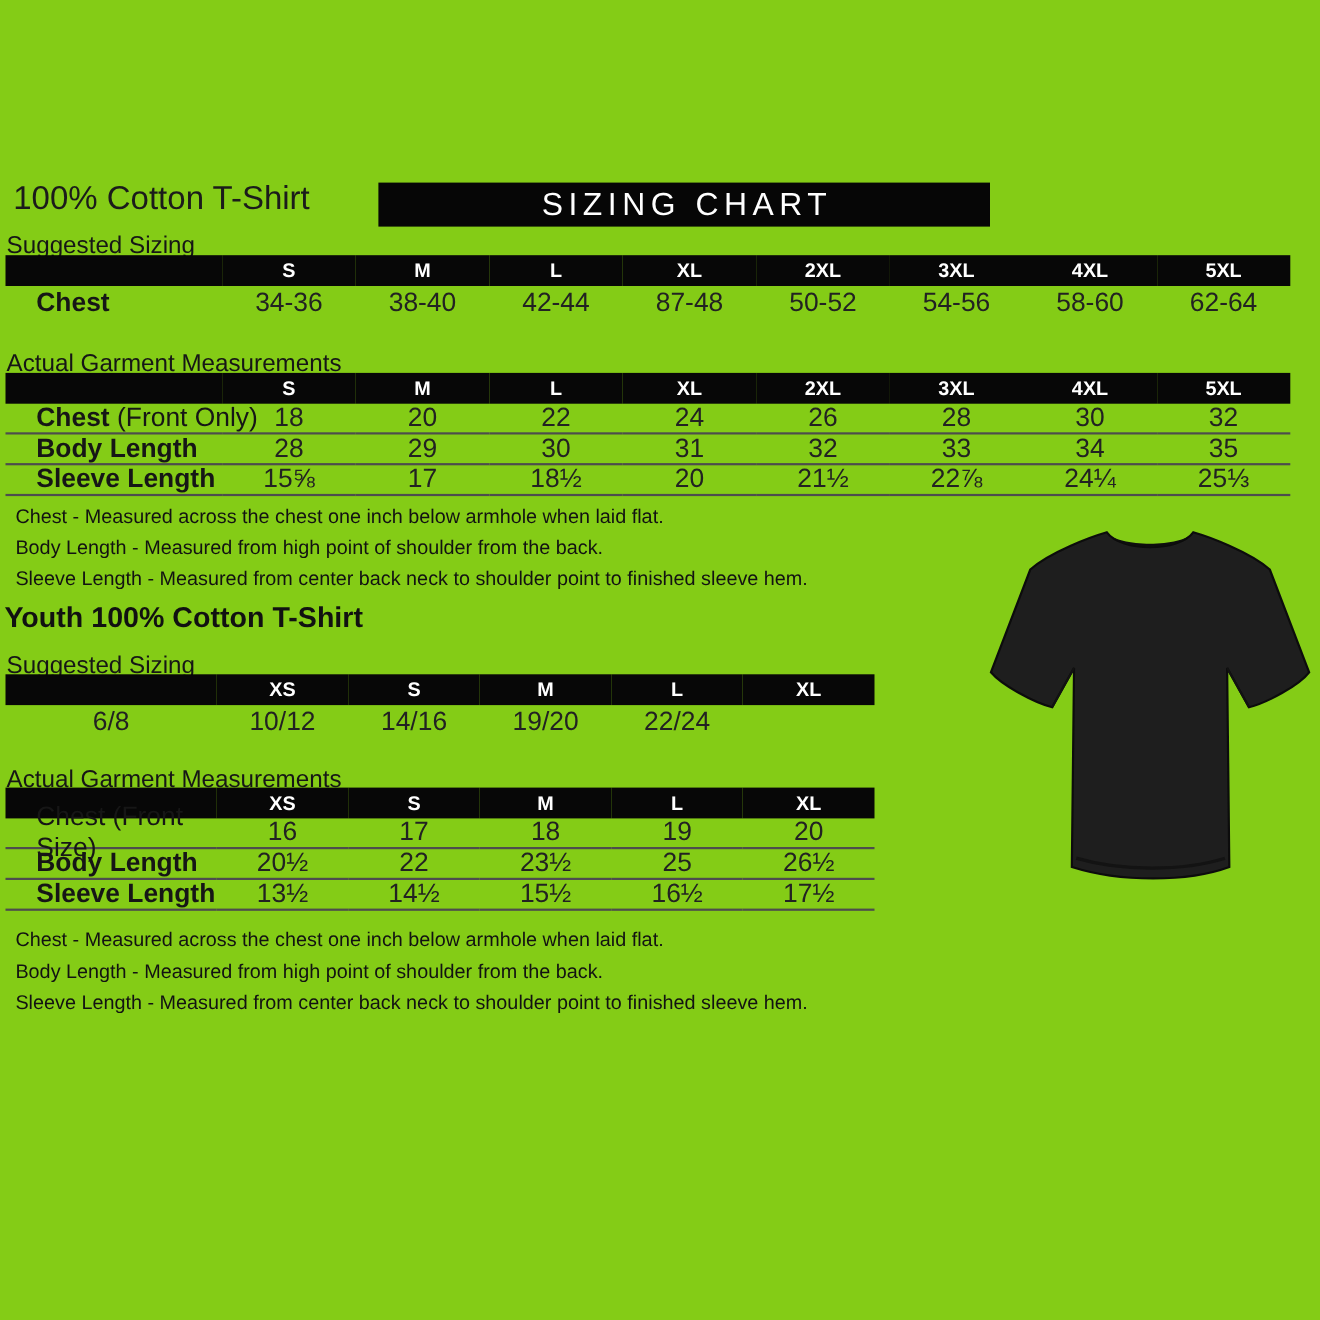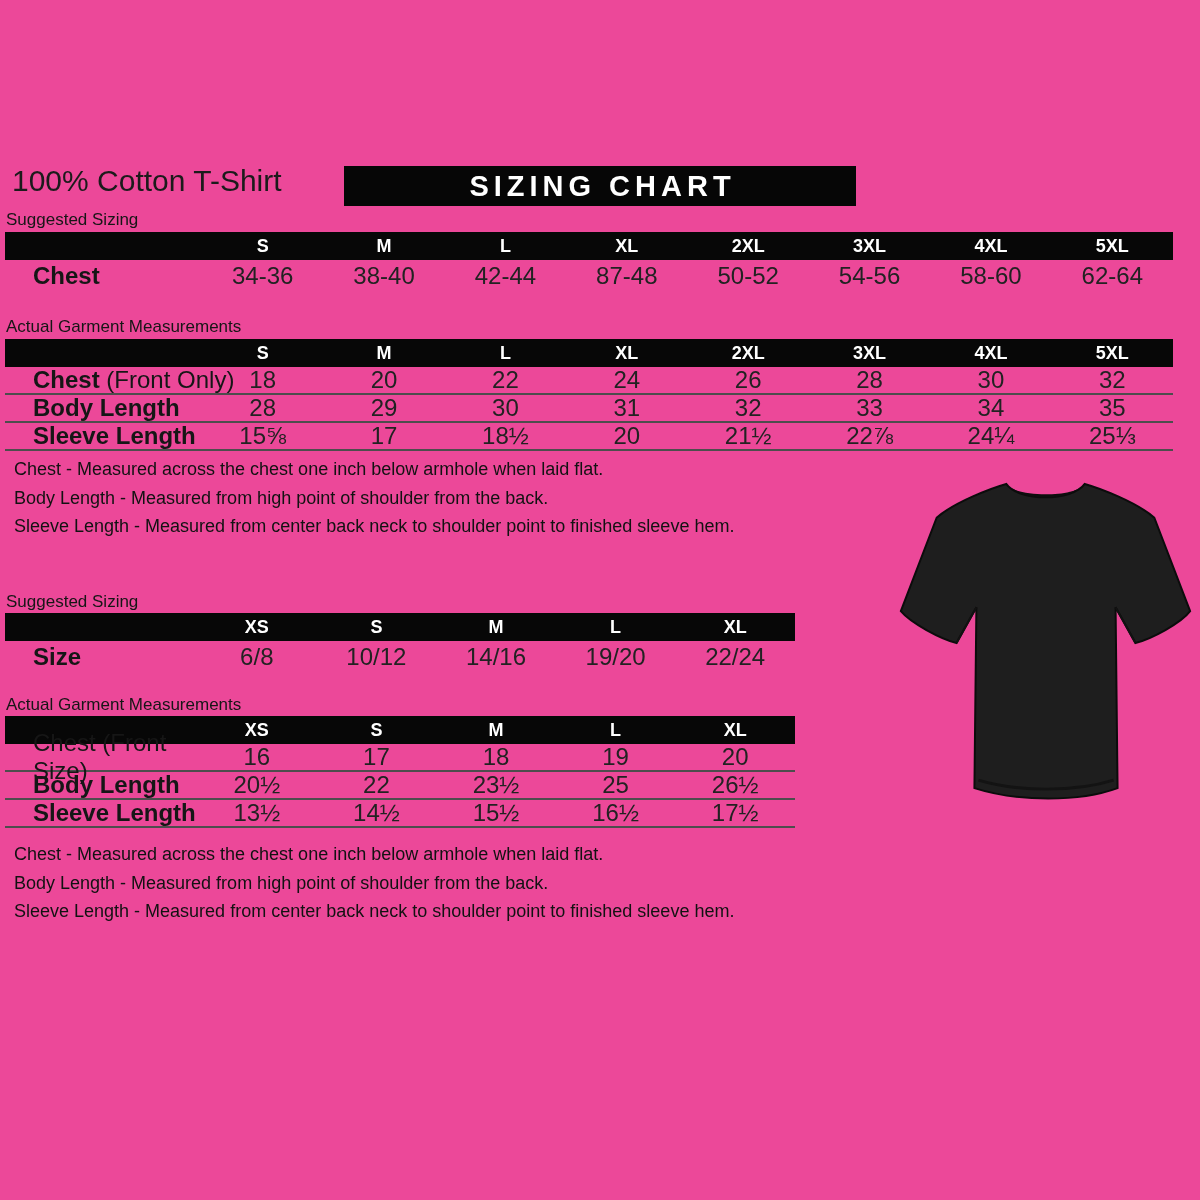--- a/index.html
+++ b/index.html
@@ -1,36 +1,36 @@
 <!DOCTYPE html>
 <html><head>
 <meta charset="utf-8">
 <style>
   html,body { margin:0; padding:0; }
   body {
     width:1200px; height:1200px; background:#ffffff;
     font-family:"Liberation Sans", sans-serif; color:#151515;
   }
-  .canvas { position:relative; width:1200px; height:1200px; overflow:hidden; background:#ec4899; }
+  .canvas { position:relative; width:1200px; height:1200px; overflow:hidden; background:#84cc16; }
 
   .h-title {
     position:absolute; left:12px; top:164px;
     font-size:30px; font-weight:400; color:#1b1b1b;
   }
   .banner {
-    position:absolute; left:344px; top:166px; width:512px; height:40px;
+    position:absolute; left:344px; top:166px; width:556px; height:40px;
     background:#060606; color:#ffffff;
     display:flex; align-items:center; justify-content:center;
-    font-size:29px; font-weight:700; letter-spacing:5px; text-indent:5px;text-align:center;
+    font-size:29px; font-weight:400; letter-spacing:5px; text-indent:5px;text-align:center;
   }
   .youth-title {
     position:absolute; left:4px; top:546px;
     font-size:26px; font-weight:700; color:#111;
   }
-  .sec-label { position:absolute; font-size:17px; color:#161616; }
+  .sec-label { position:absolute; font-size:22px; color:#161616; }
   #lbl-adult-suggested { left:6px; top:210px; }
   #lbl-adult-meas      { left:6px; top:317px; }
   #lbl-youth-suggested { left:6px; top:592px; }
   #lbl-youth-meas      { left:6px; top:695px; }
 
   .tbl { position:absolute; display:grid; }
   #tbl-adult-sug  { left:5px; top:232px; width:1168px; grid-template-columns:197px repeat(8,1fr); }
   #tbl-adult-meas { left:5px; top:339px; width:1168px; grid-template-columns:197px repeat(8,1fr); }
   #tbl-youth-sug  { left:5px; top:613px; width:790px;  grid-template-columns:192px repeat(5,1fr); }
   #tbl-youth-meas { left:5px; top:716px; width:790px;  grid-template-columns:192px repeat(5,1fr); }
@@ -131,31 +131,31 @@
     <div class="td">24¼</div>
     <div class="td">25⅓</div>
   </div>
 
   <div class="notes" id="notes-adult">
     <div>Chest - Measured across the chest one inch below armhole when laid flat.</div>
     <div>Body Length - Measured from high point of shoulder from the back.</div>
     <div>Sleeve Length - Measured from center back neck to shoulder point to finished sleeve hem.</div>
   </div>
 
+  <div class="youth-title">Youth 100% Cotton T-Shirt</div>
 
   <div class="sec-label" id="lbl-youth-suggested">Suggested Sizing</div>
 
   <div class="tbl" id="tbl-youth-sug">
     <div class="th"></div>
     <div class="th">XS</div>
     <div class="th">S</div>
     <div class="th">M</div>
     <div class="th">L</div>
     <div class="th">XL</div>
-    <div class="td rowlab">Size</div>
     <div class="td">6/8</div>
     <div class="td">10/12</div>
     <div class="td">14/16</div>
     <div class="td">19/20</div>
     <div class="td">22/24</div>
   </div>
 
   <div class="sec-label" id="lbl-youth-meas">Actual Garment Measurements</div>
 
   <div class="tbl meas" id="tbl-youth-meas">

